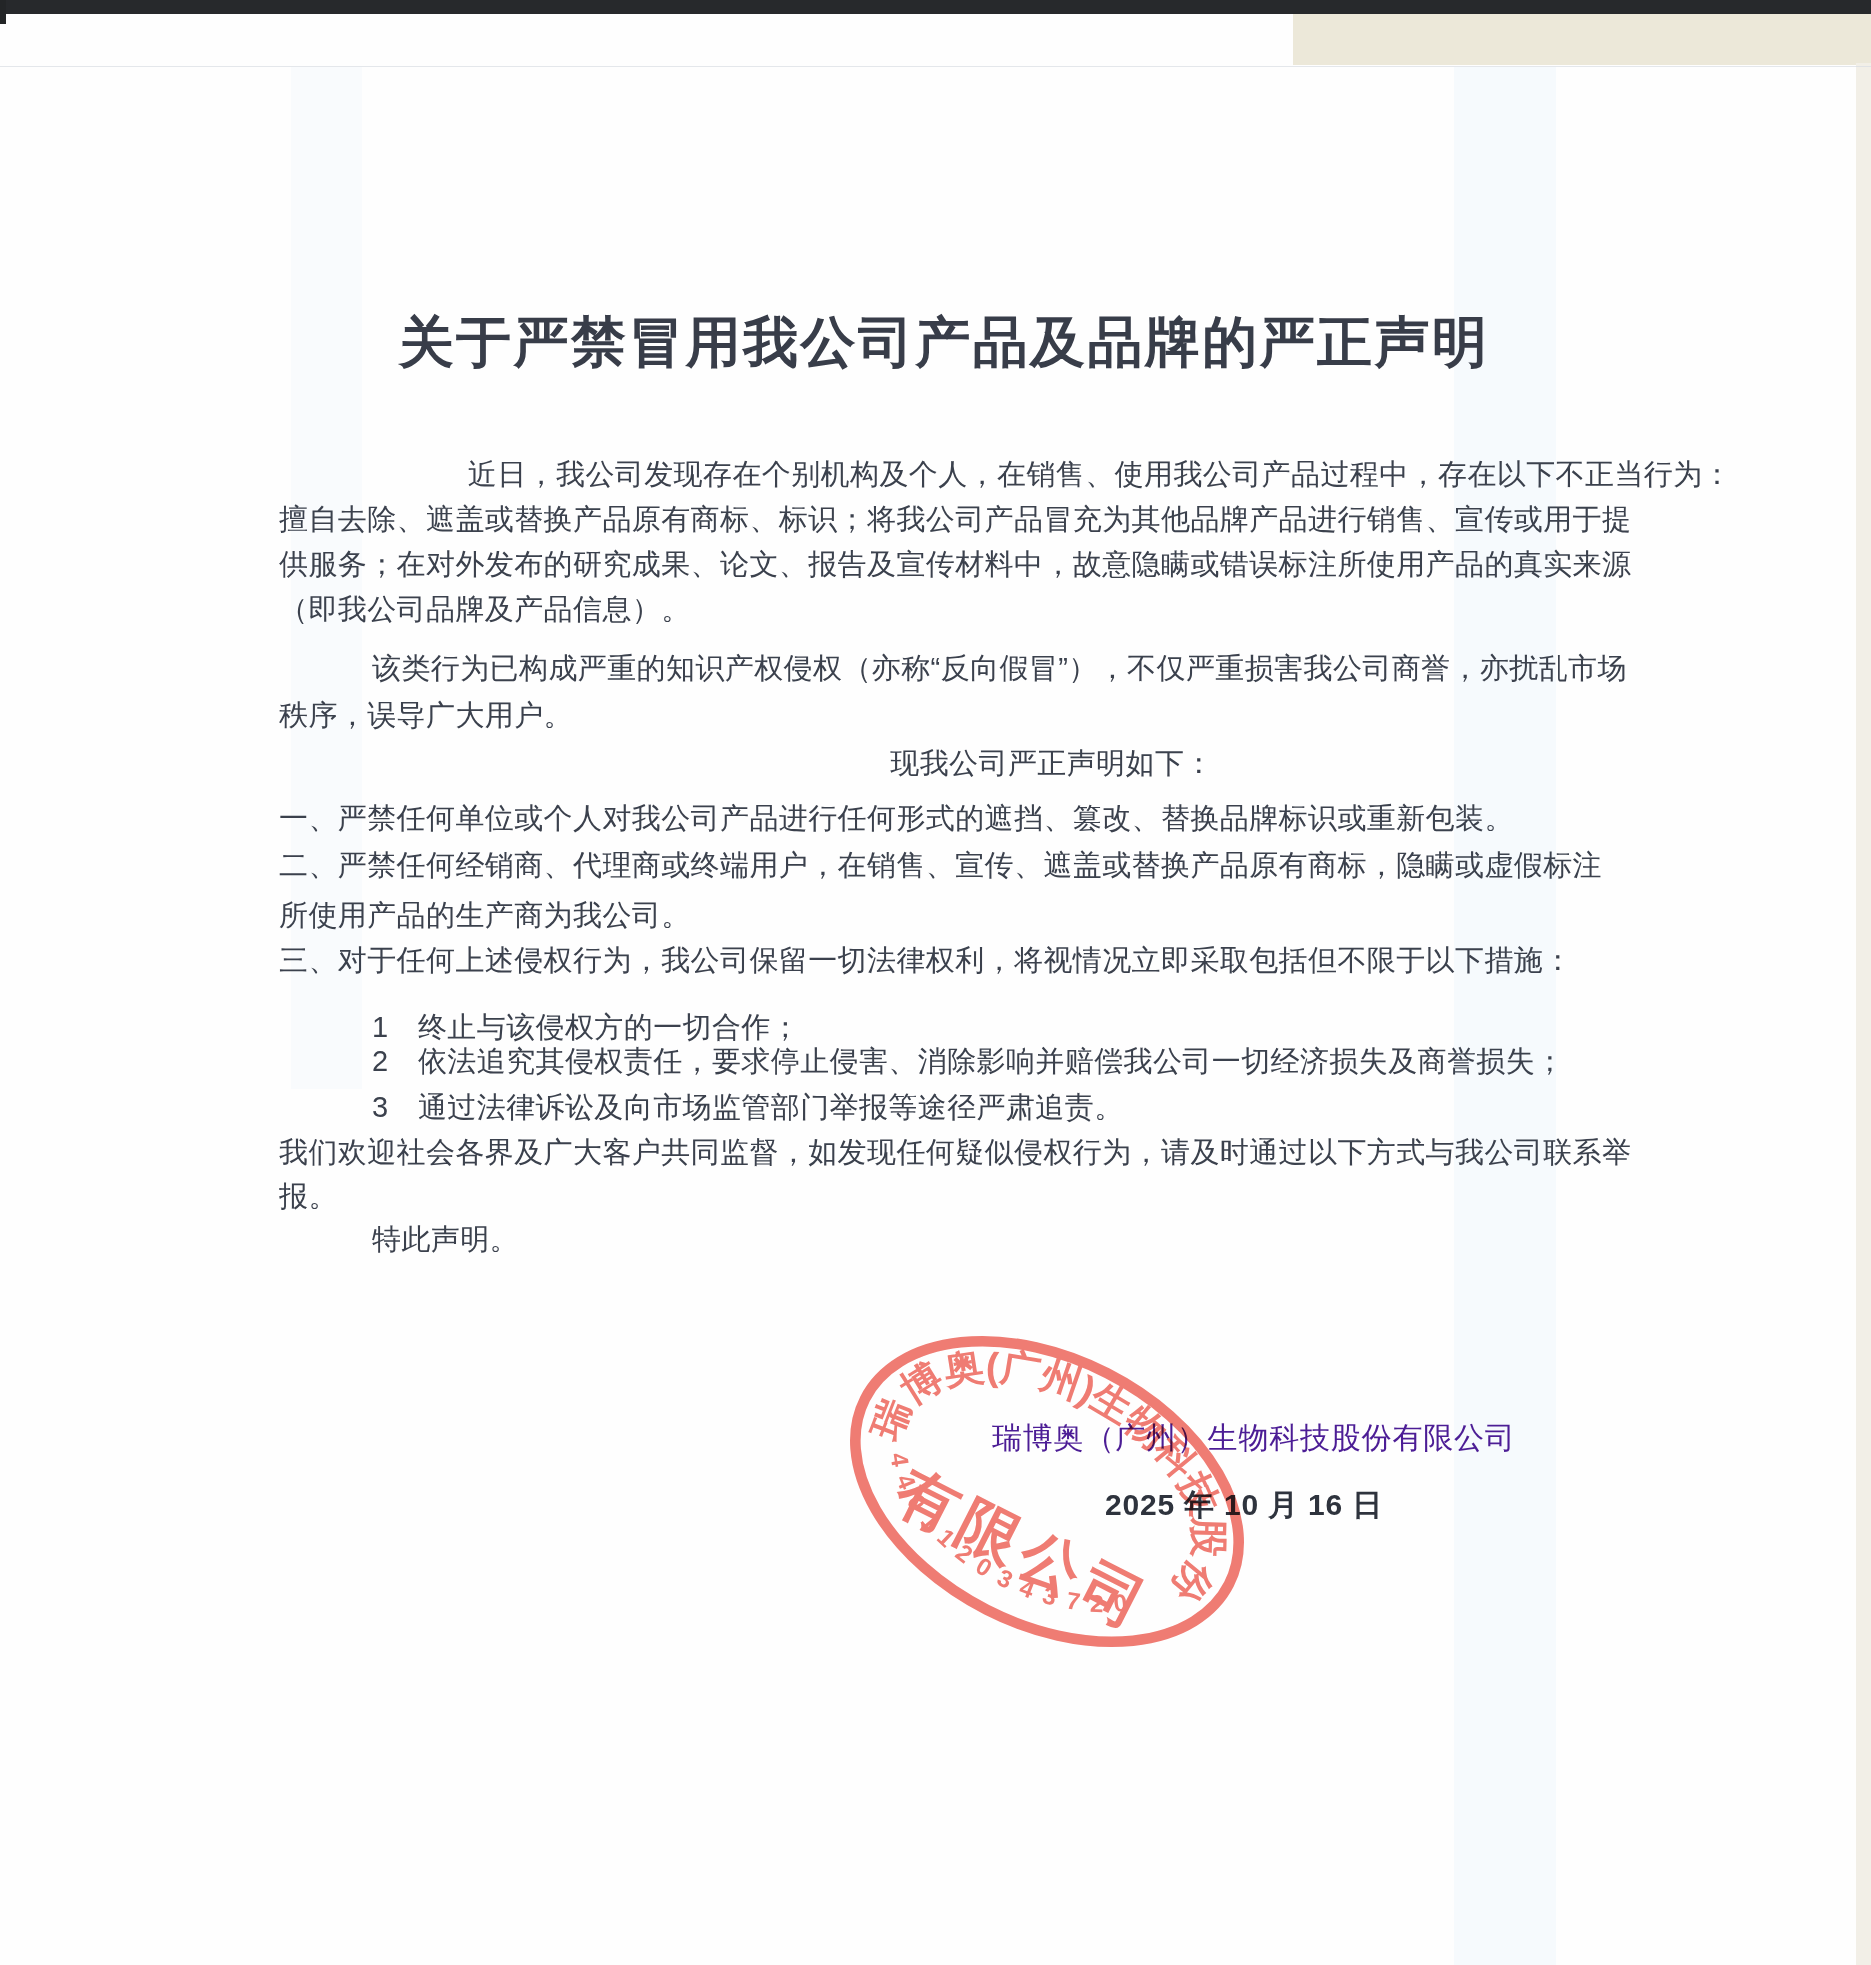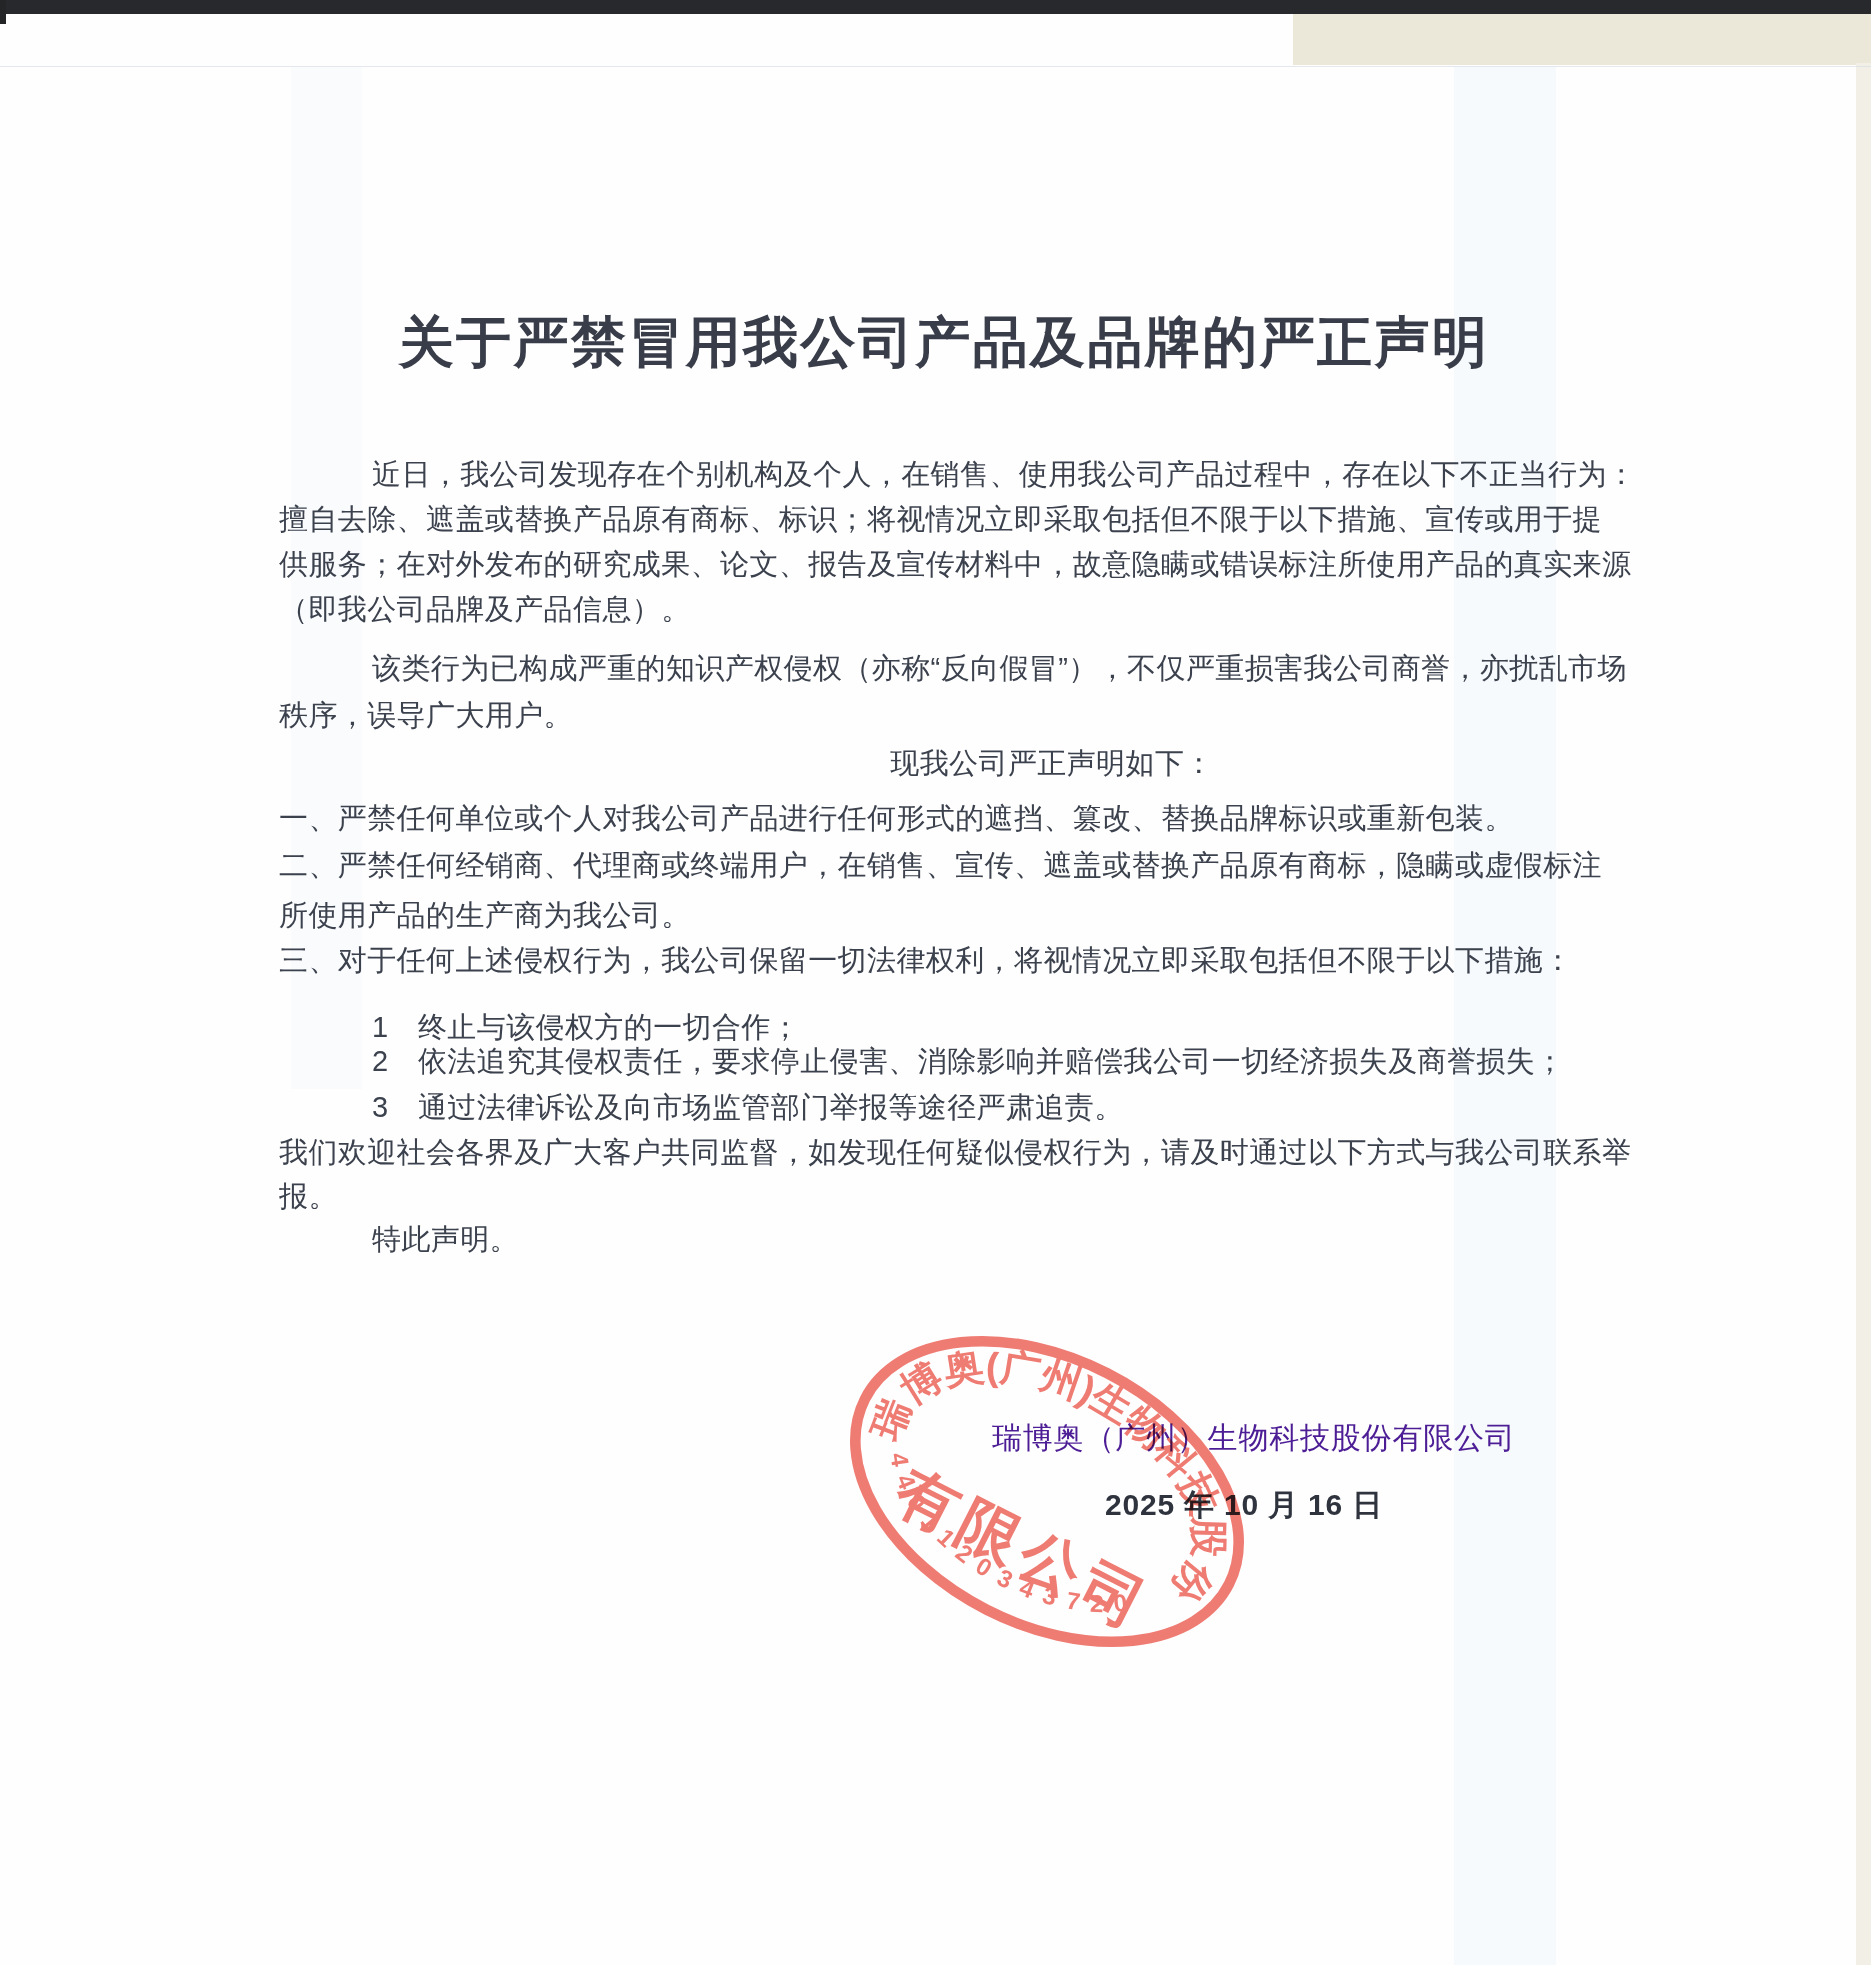--- a/index.html
+++ b/index.html
@@ -64,22 +64,22 @@
   <div class="scan-bar-left"></div>
   <div class="cream-corner"></div>
   <div class="cream-right"></div>
   <div class="paper-edge-line"></div>
   <div class="streak"></div>
   <div class="streak2"></div>
 
   <h1 class="title">关于严禁冒用我公司产品及品牌的严正声明</h1>
 
   <div class="body-block" id="bodyLines">
-      <div class="body-line ind-para" style="top: 455px;">近日，我公司发现存在个别机构及个人，在销售、使用我公司产品过程中，存在以下不正当行为：</div>
-      <div class="body-line ind-none" style="top: 500px;">擅自去除、遮盖或替换产品原有商标、标识；将视情况立即采取包括但不限于以下措施、宣传或用于提</div>
+      <div class="body-line ind-para" style="top: 455px; text-align: right;">近日，我公司发现存在个别机构及个人，在销售、使用我公司产品过程中，存在以下不正当行为：</div>
+      <div class="body-line ind-none" style="top: 500px;">擅自去除、遮盖或替换产品原有商标、标识；将我公司产品冒充为其他品牌产品进行销售、宣传或用于提</div>
       <div class="body-line ind-none" style="top: 545px;">供服务；在对外发布的研究成果、论文、报告及宣传材料中，故意隐瞒或错误标注所使用产品的真实来源</div>
       <div class="body-line ind-none" style="top: 590px;">（即我公司品牌及产品信息）。</div>
       <div class="body-line ind-para" style="top: 649px;">该类行为已构成严重的知识产权侵权（亦称“反向假冒”），不仅严重损害我公司商誉，亦扰乱市场</div>
       <div class="body-line ind-none" style="top: 696px;">秩序，误导广大用户。</div>
       <div class="body-line ind-para" style="top: 744px; text-align: center;">现我公司严正声明如下：</div>
       <div class="body-line ind-none" style="top: 799px;">一、严禁任何单位或个人对我公司产品进行任何形式的遮挡、篡改、替换品牌标识或重新包装。</div>
       <div class="body-line ind-none" style="top: 846px;">二、严禁任何经销商、代理商或终端用户，在销售、宣传、遮盖或替换产品原有商标，隐瞒或虚假标注</div>
       <div class="body-line ind-none" style="top: 896px;">所使用产品的生产商为我公司。</div>
       <div class="body-line ind-none" style="top: 941px;">三、对于任何上述侵权行为，我公司保留一切法律权利，将视情况立即采取包括但不限于以下措施：</div>
       <div class="body-line ind-para" style="top: 1008px;">1　终止与该侵权方的一切合作；</div>

